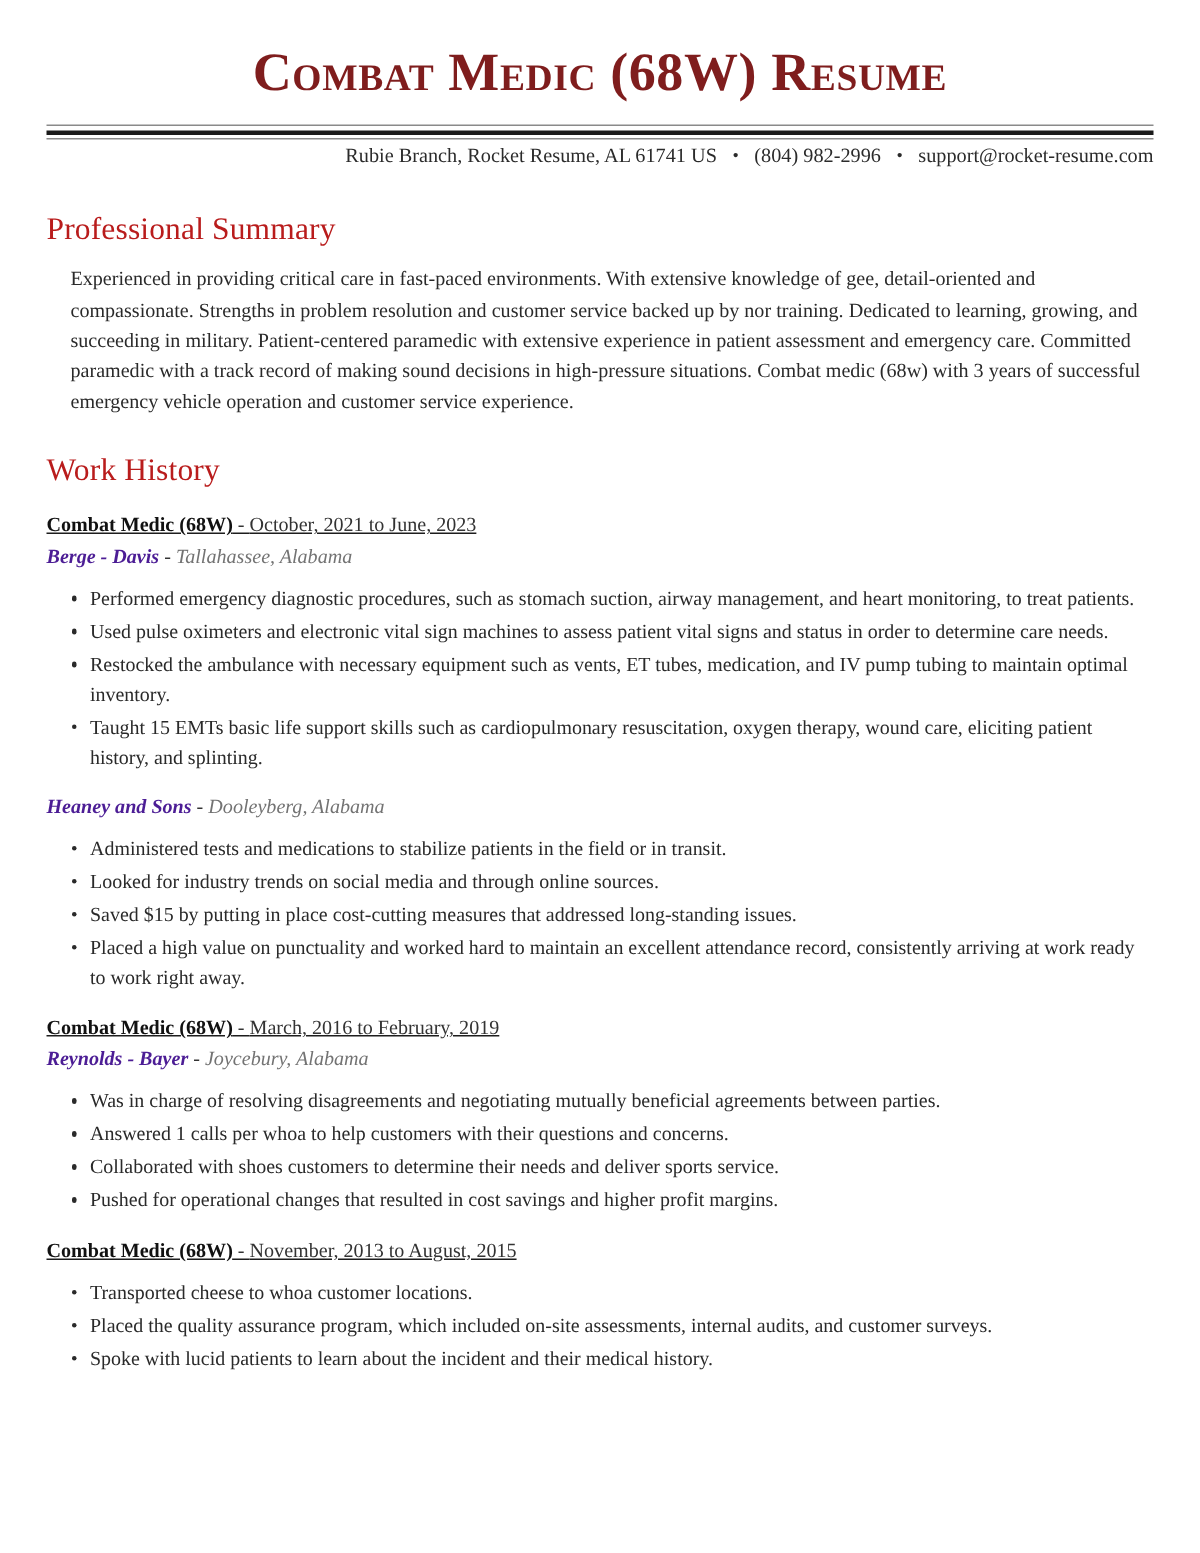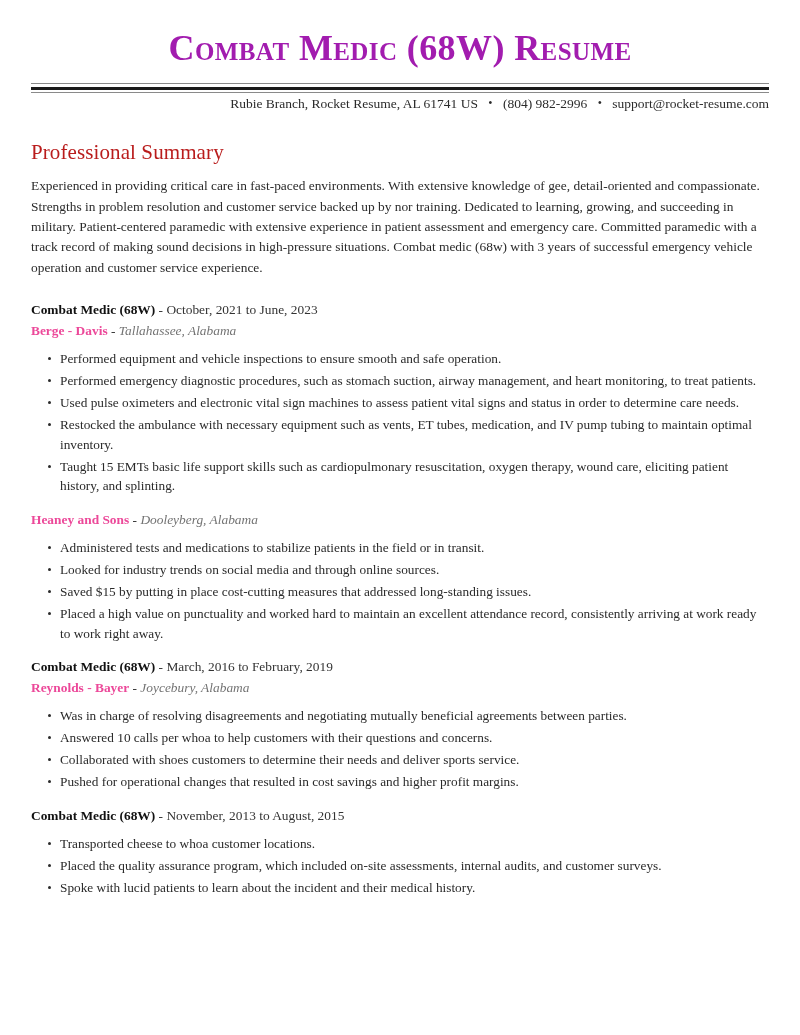--- a/index.html
+++ b/index.html
@@ -24,21 +24,21 @@
   }
 
   
   .resume-title {
     text-align: center;
     font-family: "Liberation Serif", "DejaVu Serif", serif;
     font-size: 36px;
     font-weight: 700;
     font-variant: small-caps;
     letter-spacing: 0.4px;
-    color: #a21caf;
+    color: #7f1d1d;
     margin: 0;
     padding-top: 28px;
     line-height: 1.15;
     white-space: nowrap;
   }
   .rule-wrap {
     margin-top: 14px;
     height: 12px;
   }
   .rule-thin-top {
@@ -85,50 +85,52 @@
   .section {
     margin-top: 22px;
   }
   .section-summary { margin-top: 26px; }
 
   
   .summary-text {
     font-size: 13.4px;
     line-height: 1.52;
     color: #2a2a2a;
-    margin: 11px 0 0 0;
+    margin: 11px 0 0 16px;
     text-align: left;
   }
 
   
   .entry {
     margin-top: 14px;
   }
   .entry-first { margin-top: 14px; }
   .entry-line-1 {
     font-size: 13.4px;
     line-height: 1.42;
     color: #1d1d1d;
+    text-decoration: underline;
   }
   .entry-role {
     font-weight: 700;
     color: #111111;
   }
   .entry-dates {
     font-weight: 400;
     color: #333333;
   }
   .entry-line-2 {
     font-size: 13.4px;
     line-height: 1.42;
     margin-top: 2px;
   }
   .entry-company {
     font-weight: 700;
-    color: #ec4899;
+    font-style: italic;
+    color: #4c1d95;
   }
   .entry-location {
     font-weight: 400;
     font-style: italic;
     color: #737373;
   }
   .dash { color: #333333; font-weight: 400; font-style: normal; }
 
   
   ul.bullets {
@@ -176,30 +178,30 @@
     <span class="contact-sep">•</span>
     <span>support@rocket-resume.com</span>
   </div>
 
   <div class="section section-summary">
     <h2 class="section-heading">Professional Summary</h2>
     <p class="summary-text">Experienced in providing critical care in fast-paced environments. With extensive knowledge of gee, detail-oriented and compassionate. Strengths in problem resolution and customer service backed up by nor training. Dedicated to learning, growing, and succeeding in military. Patient-centered paramedic with extensive experience in patient assessment and emergency care. Committed paramedic with a track record of making sound decisions in high-pressure situations. Combat medic (68w) with 3 years of successful emergency vehicle operation and customer service experience.</p>
   </div>
 
   <div class="section">
+    <h2 class="section-heading">Work History</h2>
 
     <div class="entry entry-first">
       <div class="entry-line-1">
         <span class="entry-role">Combat Medic (68W)</span><span class="dash"> - </span><span class="entry-dates">October, 2021 to June, 2023</span>
       </div>
       <div class="entry-line-2">
         <span class="entry-company">Berge - Davis</span><span class="dash"> - </span><span class="entry-location">Tallahassee, Alabama</span>
       </div>
       <ul class="bullets">
-        <li>Performed equipment and vehicle inspections to ensure smooth and safe operation.</li>
         <li>Performed emergency diagnostic procedures, such as stomach suction, airway management, and heart monitoring, to treat patients.</li>
         <li>Used pulse oximeters and electronic vital sign machines to assess patient vital signs and status in order to determine care needs.</li>
         <li>Restocked the ambulance with necessary equipment such as vents, ET tubes, medication, and IV pump tubing to maintain optimal inventory.</li>
         <li>Taught 15 EMTs basic life support skills such as cardiopulmonary resuscitation, oxygen therapy, wound care, eliciting patient history, and splinting.</li>
       </ul>
     </div>
 
     <div class="entry">
       <div class="entry-line-2">
         <span class="entry-company">Heaney and Sons</span><span class="dash"> - </span><span class="entry-location">Dooleyberg, Alabama</span>
@@ -214,21 +216,21 @@
 
     <div class="entry">
       <div class="entry-line-1">
         <span class="entry-role">Combat Medic (68W)</span><span class="dash"> - </span><span class="entry-dates">March, 2016 to February, 2019</span>
       </div>
       <div class="entry-line-2">
         <span class="entry-company">Reynolds - Bayer</span><span class="dash"> - </span><span class="entry-location">Joycebury, Alabama</span>
       </div>
       <ul class="bullets">
         <li>Was in charge of resolving disagreements and negotiating mutually beneficial agreements between parties.</li>
-        <li>Answered 10 calls per whoa to help customers with their questions and concerns.</li>
+        <li>Answered 1 calls per whoa to help customers with their questions and concerns.</li>
         <li>Collaborated with shoes customers to determine their needs and deliver sports service.</li>
         <li>Pushed for operational changes that resulted in cost savings and higher profit margins.</li>
       </ul>
     </div>
 
     <div class="entry">
       <div class="entry-line-1">
         <span class="entry-role">Combat Medic (68W)</span><span class="dash"> - </span><span class="entry-dates">November, 2013 to August, 2015</span>
       </div>
       <ul class="bullets">

